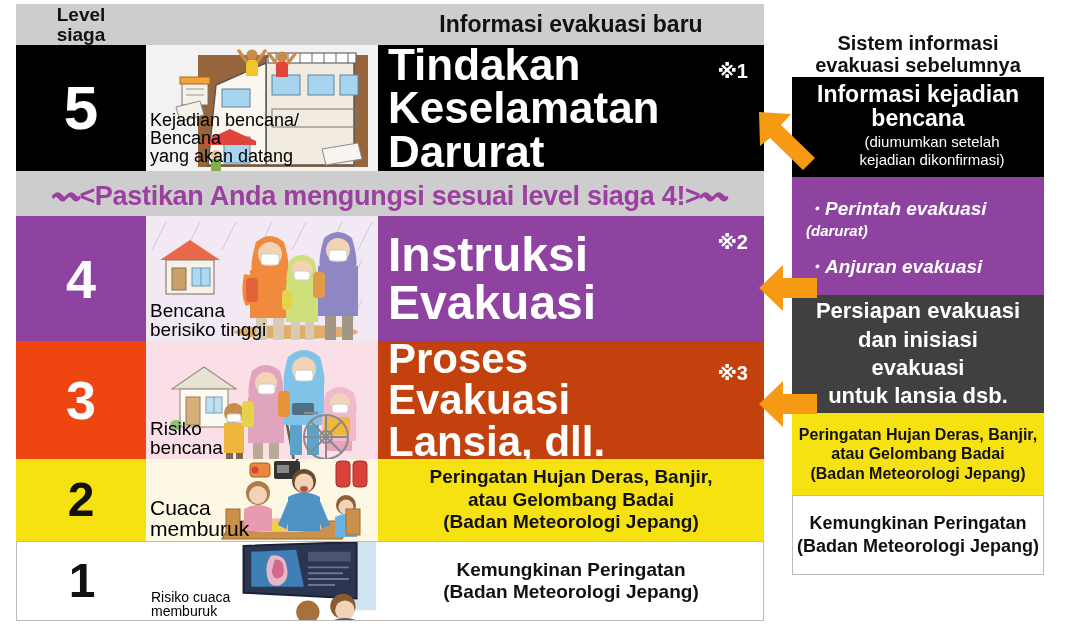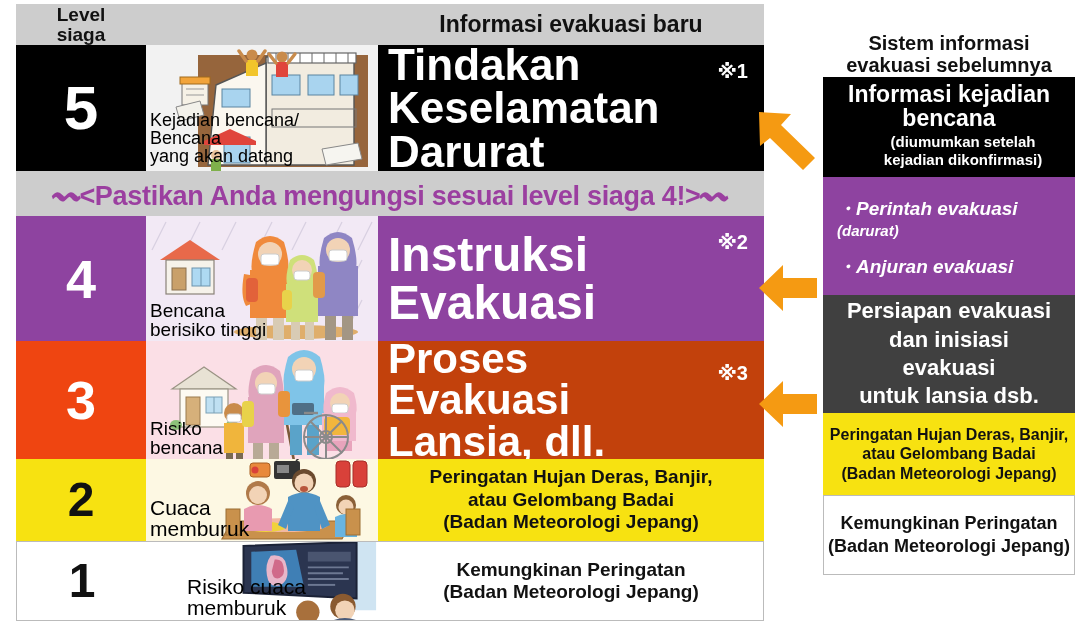--- a/index.html
+++ b/index.html
@@ -64,46 +64,46 @@
   .r1 .cell-level{background:#fff;}
   .r1 .lvlnum{color:#111;font-size:48px;}
   .r1 .cell-pic{background:#fff;}
   .r1 .cell-info{background:#fff;}
 
   
   .piccap{position:absolute;left:4px;bottom:2px;z-index:5;color:#000000;
           font-size:19px;font-weight:500;line-height:1.0;text-align:left;white-space:pre-line;}
   .r5 .piccap{bottom:6px;font-size:18px;}
   .r2 .piccap{font-size:21px;}
-  .r1 .piccap{font-size:21px;margin-left:36px;}
+  .r1 .piccap{font-size:14px;}
 
   
   .bigtxt{color:#fff;font-weight:bold;line-height:0.98;padding-left:10px;white-space:pre-line;}
   .r5 .bigtxt{font-size:44px;}
   .r4 .bigtxt{font-size:48px;}
   .r3 .bigtxt{font-size:42px;}
   .note{position:absolute;right:16px;top:14px;color:#fff;font-size:20px;font-weight:bold;}
   .r3 .note{top:20px;}
   .smalltxt{font-size:19px;font-weight:bold;color:#111;line-height:1.18;text-align:center;white-space:pre-line;}
 
   
   .arrow{position:absolute;z-index:20;}
   .arr-diag{left:757px;top:108px;width:62px;height:66px;}
   .arr-2{left:757px;top:262px;width:62px;height:52px;}
   .arr-3{left:757px;top:378px;width:62px;height:52px;}
 
   
-  .right{position:absolute;left:823px;top:4px;width:252px;}
+  .right{position:absolute;left:792px;top:4px;width:252px;}
   .r-title{font-size:20px;font-weight:bold;color:#111;text-align:center;line-height:1.12;
            white-space:pre-line;padding-top:28px;}
   .r-box{width:252px;box-sizing:border-box;display:flex;flex-direction:column;
          align-items:center;justify-content:center;text-align:center;}
   .rb-black{background:#000;color:#fff;height:100px;padding:4px 8px;}
   .rb-black .l1{font-size:23px;font-weight:bold;line-height:1.03;white-space:pre-line;}
-  .rb-black .l2{font-size:15px;font-weight:bold;line-height:1.25;margin-top:2px;white-space:pre-line;margin-left:28px;}
+  .rb-black .l2{font-size:15px;font-weight:normal;line-height:1.25;margin-top:2px;white-space:pre-line;margin-left:28px;}
   .rb-purple{background:#8e43a0;color:#fff;height:118px;align-items:flex-start;padding:22px 10px 0 14px;}
   .rb-purple .li{font-size:19px;font-weight:bold;line-height:1.1;margin-bottom:16px;text-align:left;font-style:italic;}
   .rb-purple .li .sm{font-size:15px;}
   .rb-orange{background:#404040;color:#fff;height:118px;padding:0 20px;}
   .rb-orange .t{font-size:22px;font-weight:bold;line-height:1.28;white-space:pre-line;}
   .rb-yellow{background:#f7e211;color:#111;height:82px;padding:0 4px;}
   .rb-yellow .t{font-size:16px;font-weight:bold;line-height:1.22;white-space:pre-line;}
   .rb-white{background:#fff;color:#111;height:80px;border:1px solid #bbb;padding:0 4px;}
   .rb-white .t{font-size:18px;font-weight:bold;line-height:1.28;white-space:pre-line;}
 

